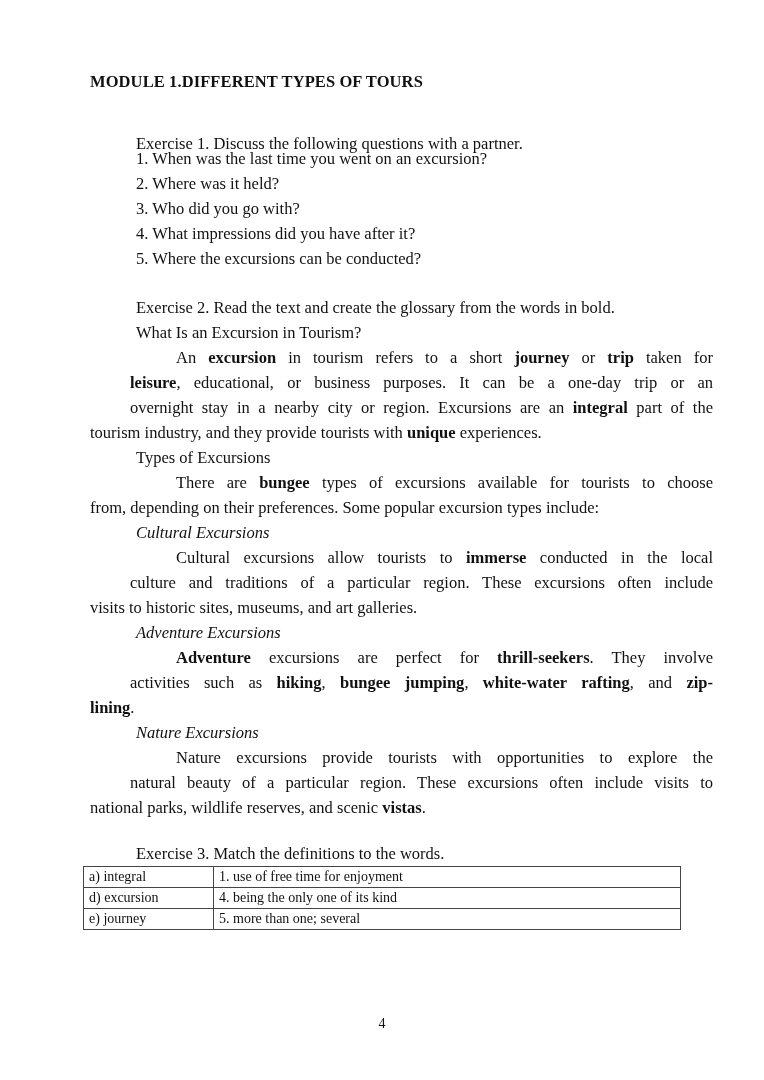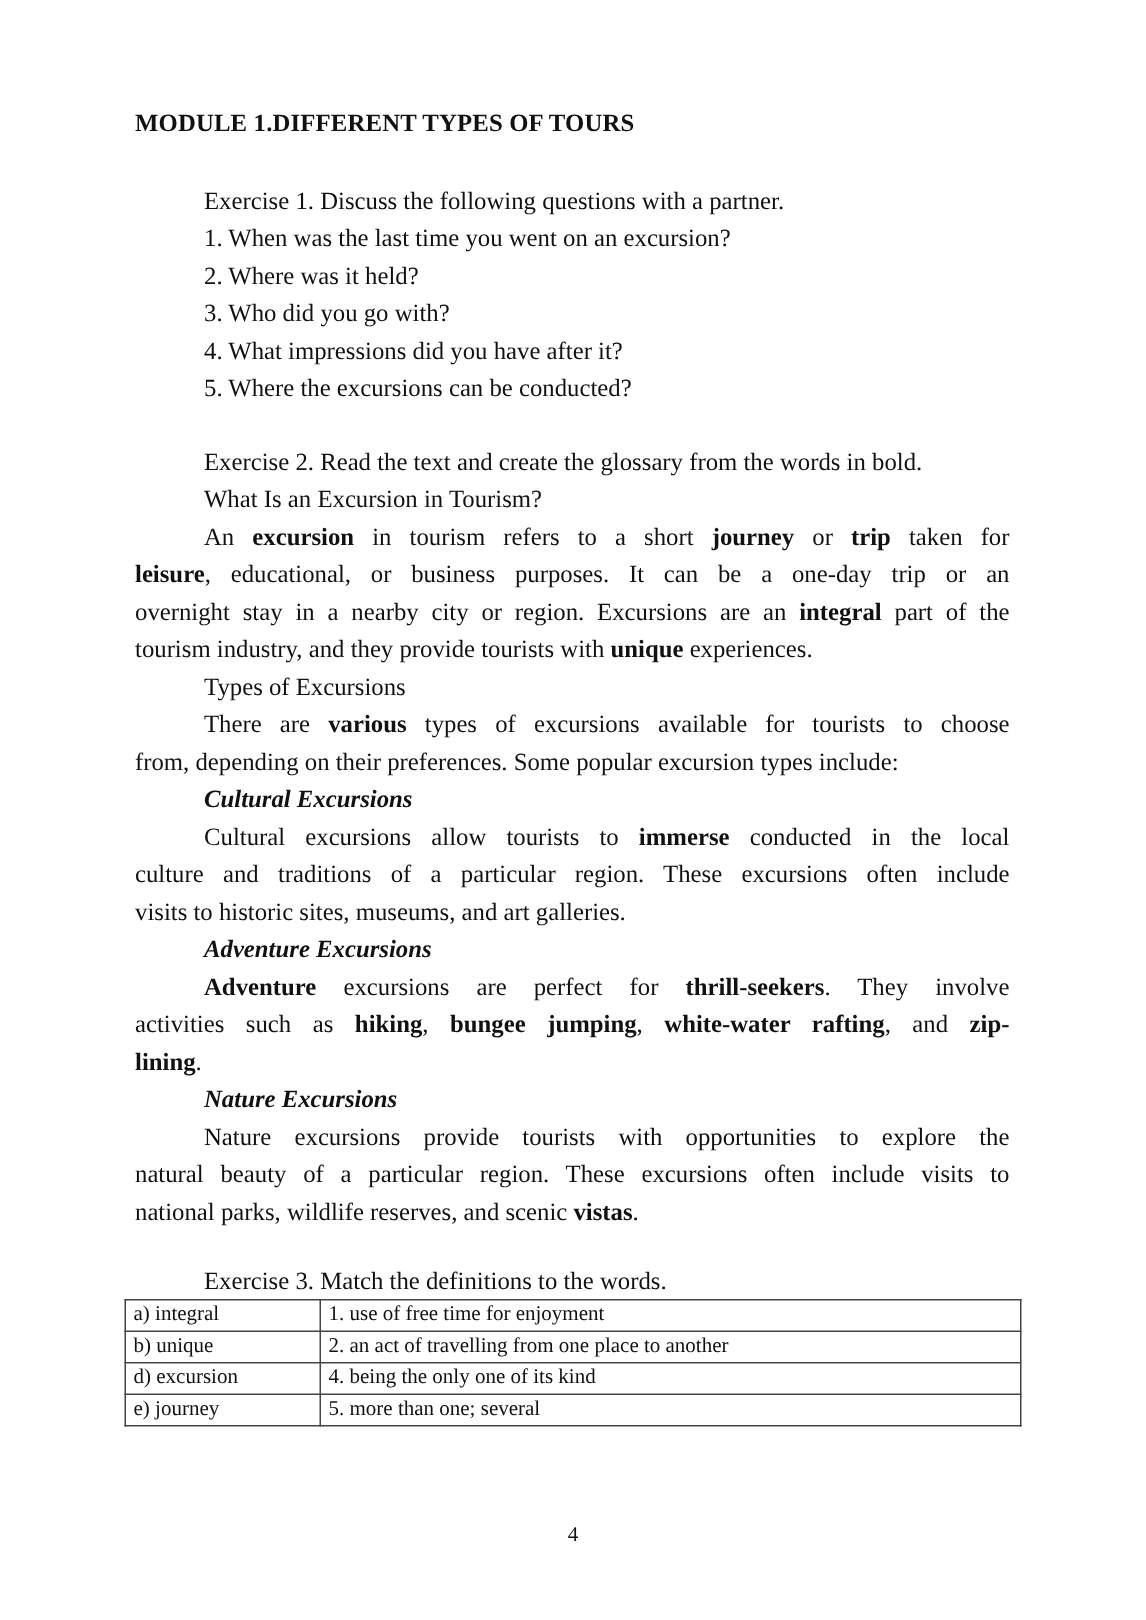--- a/index.html
+++ b/index.html
@@ -37,22 +37,23 @@
       width: 583px;
       font-size: 16.5px;
       line-height: 24px;
       white-space: nowrap;
     }
     .indent { padding-left: 46px; box-sizing: border-box; }
     .just {
       text-align: justify;
       text-align-last: justify;
       white-space: normal;
+      margin-left: 40px;
     }
-    .ital { font-style: italic; font-weight: bold; }
+    .ital { font-style: italic; }
     b { font-weight: bold; }
 
     .match-table {
       position: absolute;
       left: 83px;
       top: 866px;
       width: 598px;
       border-collapse: collapse;
       font-size: 14px;
     }
@@ -73,37 +74,37 @@
       font-size: 14px;
     }
   </style>
 </head>
 <body>
 
 <div class="page">
 
   <div class="title">MODULE 1.DIFFERENT TYPES OF TOURS</div>
 
-  <div class="line indent" style="top:122px">Exercise 1. Discuss the following questions with a partner.</div>
+  <div class="line indent" style="top:132px">Exercise 1. Discuss the following questions with a partner.</div>
   <div class="line indent" style="top:147px">1. When was the last time you went on an excursion?</div>
   <div class="line indent" style="top:172px">2. Where was it held?</div>
   <div class="line indent" style="top:197px">3. Who did you go with?</div>
   <div class="line indent" style="top:222px">4. What impressions did you have after it?</div>
   <div class="line indent" style="top:247px">5. Where the excursions can be conducted?</div>
 
   <div class="line indent" style="top:296px">Exercise 2. Read the text and create the glossary from the words in bold.</div>
   <div class="line indent" style="top:321px">What Is an Excursion in Tourism?</div>
 
   <div class="line indent just" style="top:346px"><span>An </span><b>excursion</b><span> in tourism refers to a short </span><b>journey</b><span> or </span><b>trip</b><span> taken for</span></div>
   <div class="line just" style="top:371px"><b>leisure</b><span>, educational, or business purposes. It can be a one-day trip or an</span></div>
   <div class="line just" style="top:396px"><span>overnight stay in a nearby city or region. Excursions are an </span><b>integral</b><span> part of the</span></div>
   <div class="line" style="top:421px"><span>tourism industry, and they provide tourists with </span><b>unique</b><span> experiences.</span></div>
 
   <div class="line indent" style="top:446px">Types of Excursions</div>
-  <div class="line indent just" style="top:471px"><span>There are </span><b>various</b><span> types of excursions available for tourists to choose</span></div>
+  <div class="line indent just" style="top:471px"><span>There are </span><b>bungee</b><span> types of excursions available for tourists to choose</span></div>
   <div class="line" style="top:496px">from, depending on their preferences. Some popular excursion types include:</div>
 
   <div class="line indent ital" style="top:521px">Cultural Excursions</div>
   <div class="line indent just" style="top:546px"><span>Cultural excursions allow tourists to </span><b>immerse</b><span> conducted in the local</span></div>
   <div class="line just" style="top:571px">culture and traditions of a particular region. These excursions often include</div>
   <div class="line" style="top:596px">visits to historic sites, museums, and art galleries.</div>
 
   <div class="line indent ital" style="top:621px">Adventure Excursions</div>
   <div class="line indent just" style="top:646px"><b>Adventure</b><span> excursions are perfect for </span><b>thrill-seekers</b><span>. They involve</span></div>
   <div class="line just" style="top:671px"><span>activities such as </span><b>hiking</b><span>, </span><b>bungee jumping</b><span>, </span><b>white-water rafting</b><span>, and </span><b>zip-</b></div>
@@ -117,24 +118,20 @@
   <div class="line indent" style="top:842px">Exercise 3. Match the definitions to the words.</div>
 </div>
 
 <table class="match-table">
   <tbody>
     <tr>
       <td class="word">a) integral</td>
       <td>1. use of free time for enjoyment</td>
     </tr>
     <tr>
-      <td class="word">b) unique</td>
-      <td>2. an act of travelling from one place to another</td>
-    </tr>
-    <tr>
       <td class="word">d) excursion</td>
       <td>4. being the only one of its kind</td>
     </tr>
     <tr>
       <td class="word">e) journey</td>
       <td>5. more than one; several</td>
     </tr>
   </tbody>
 </table>
 

